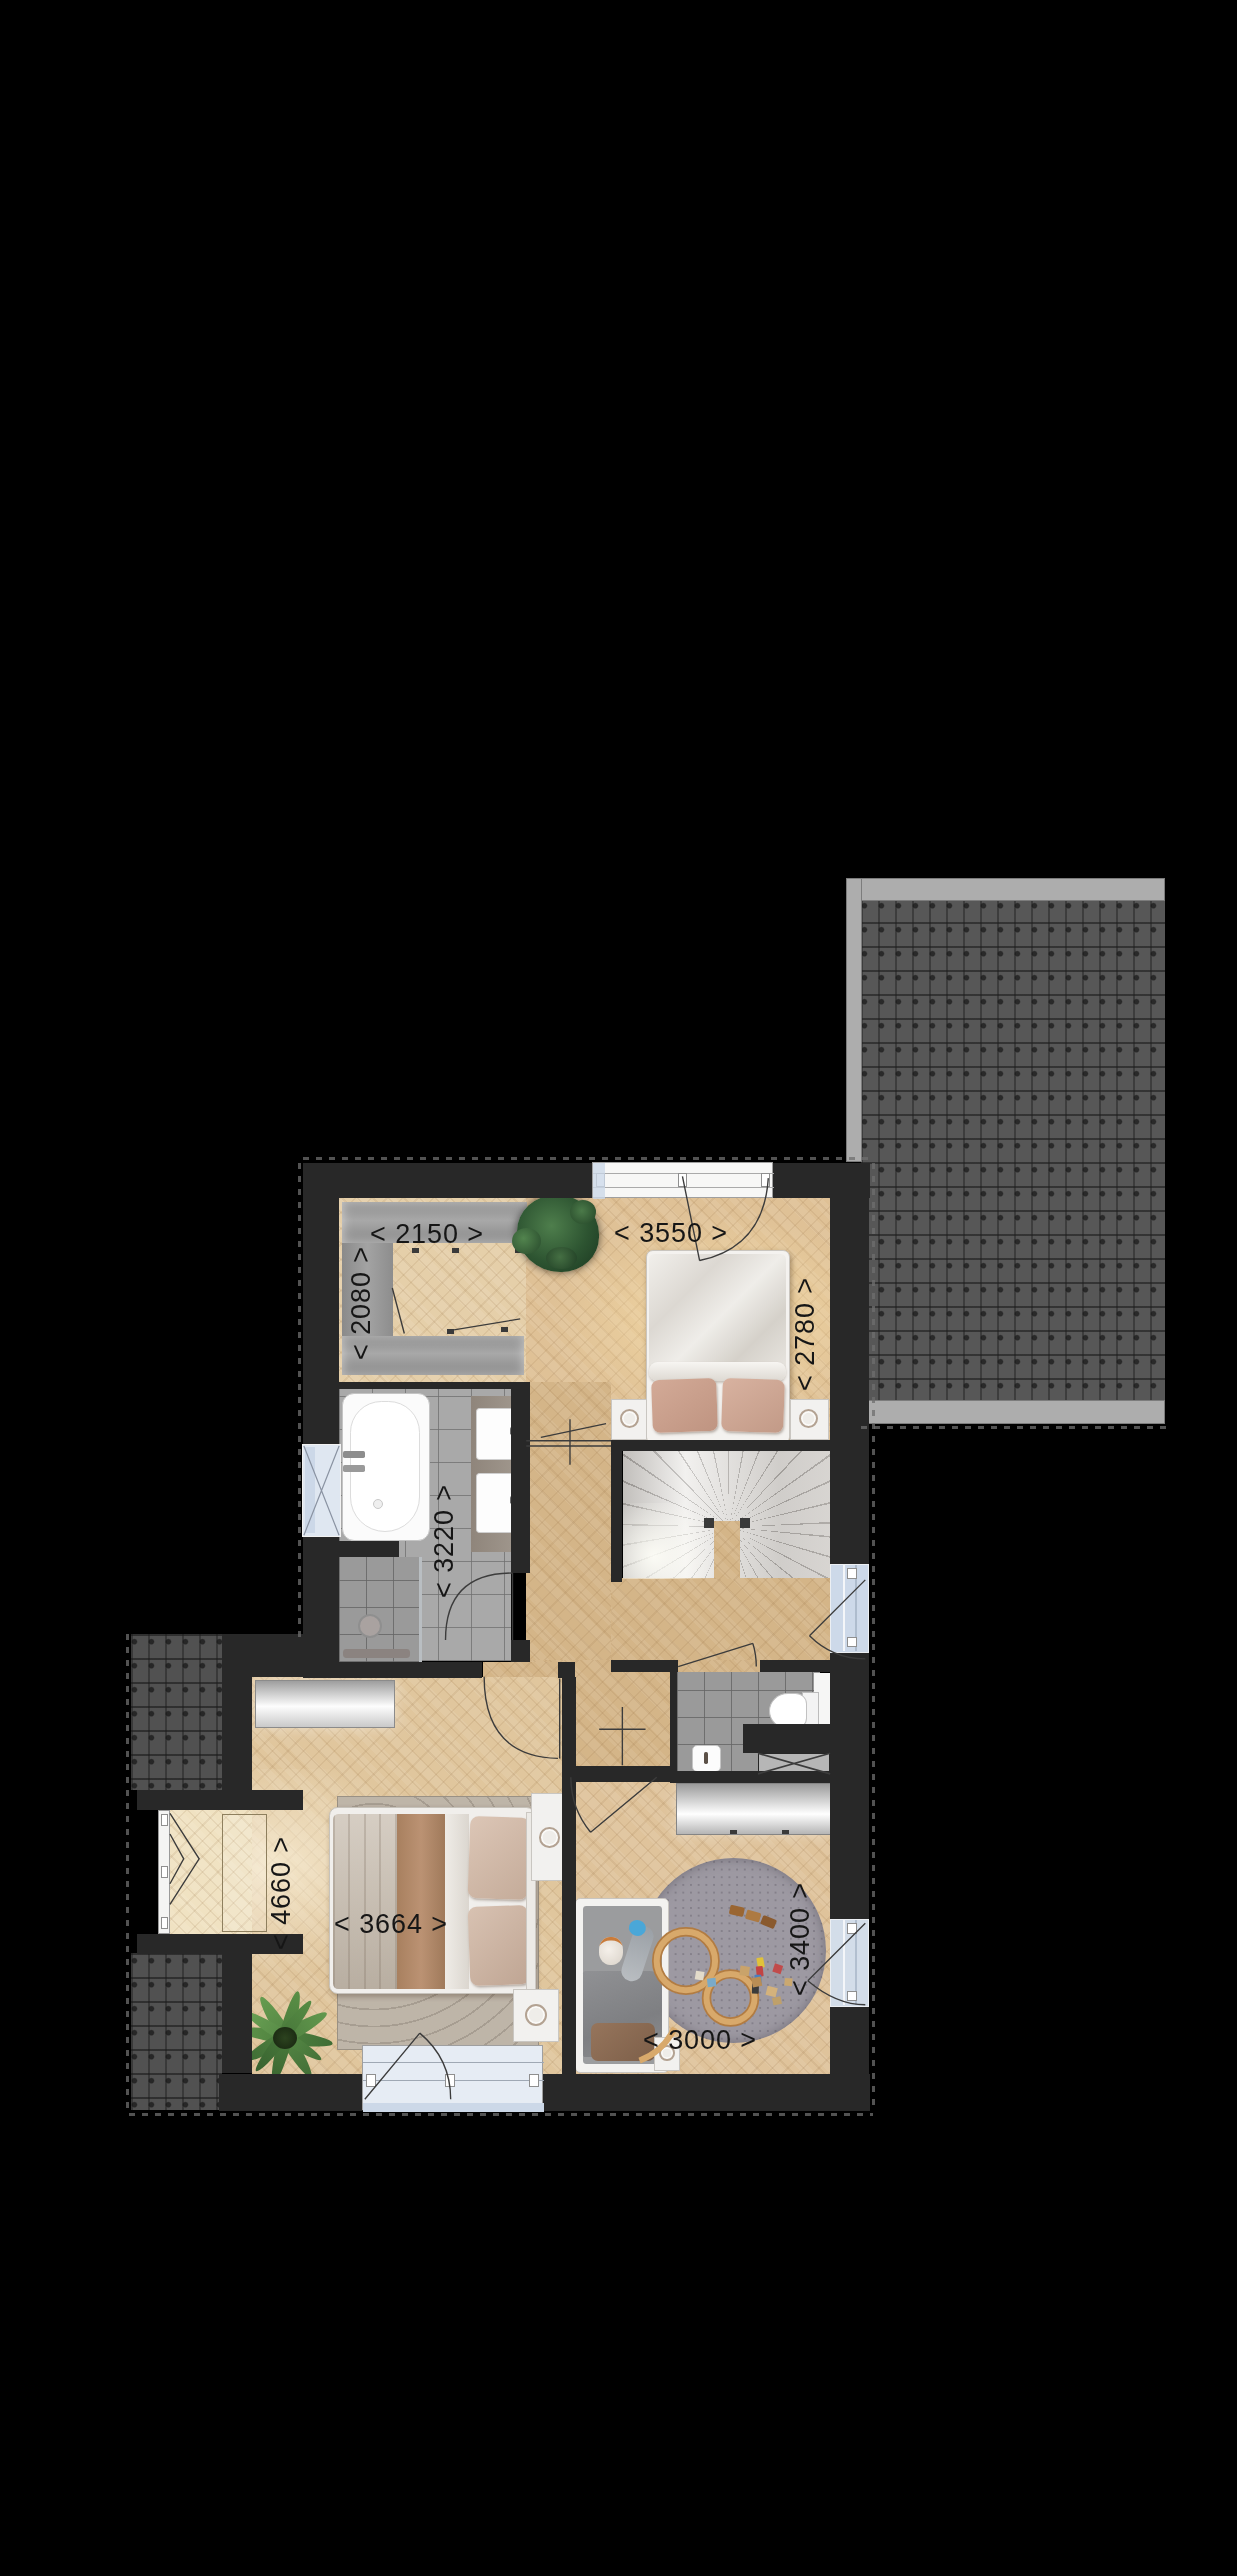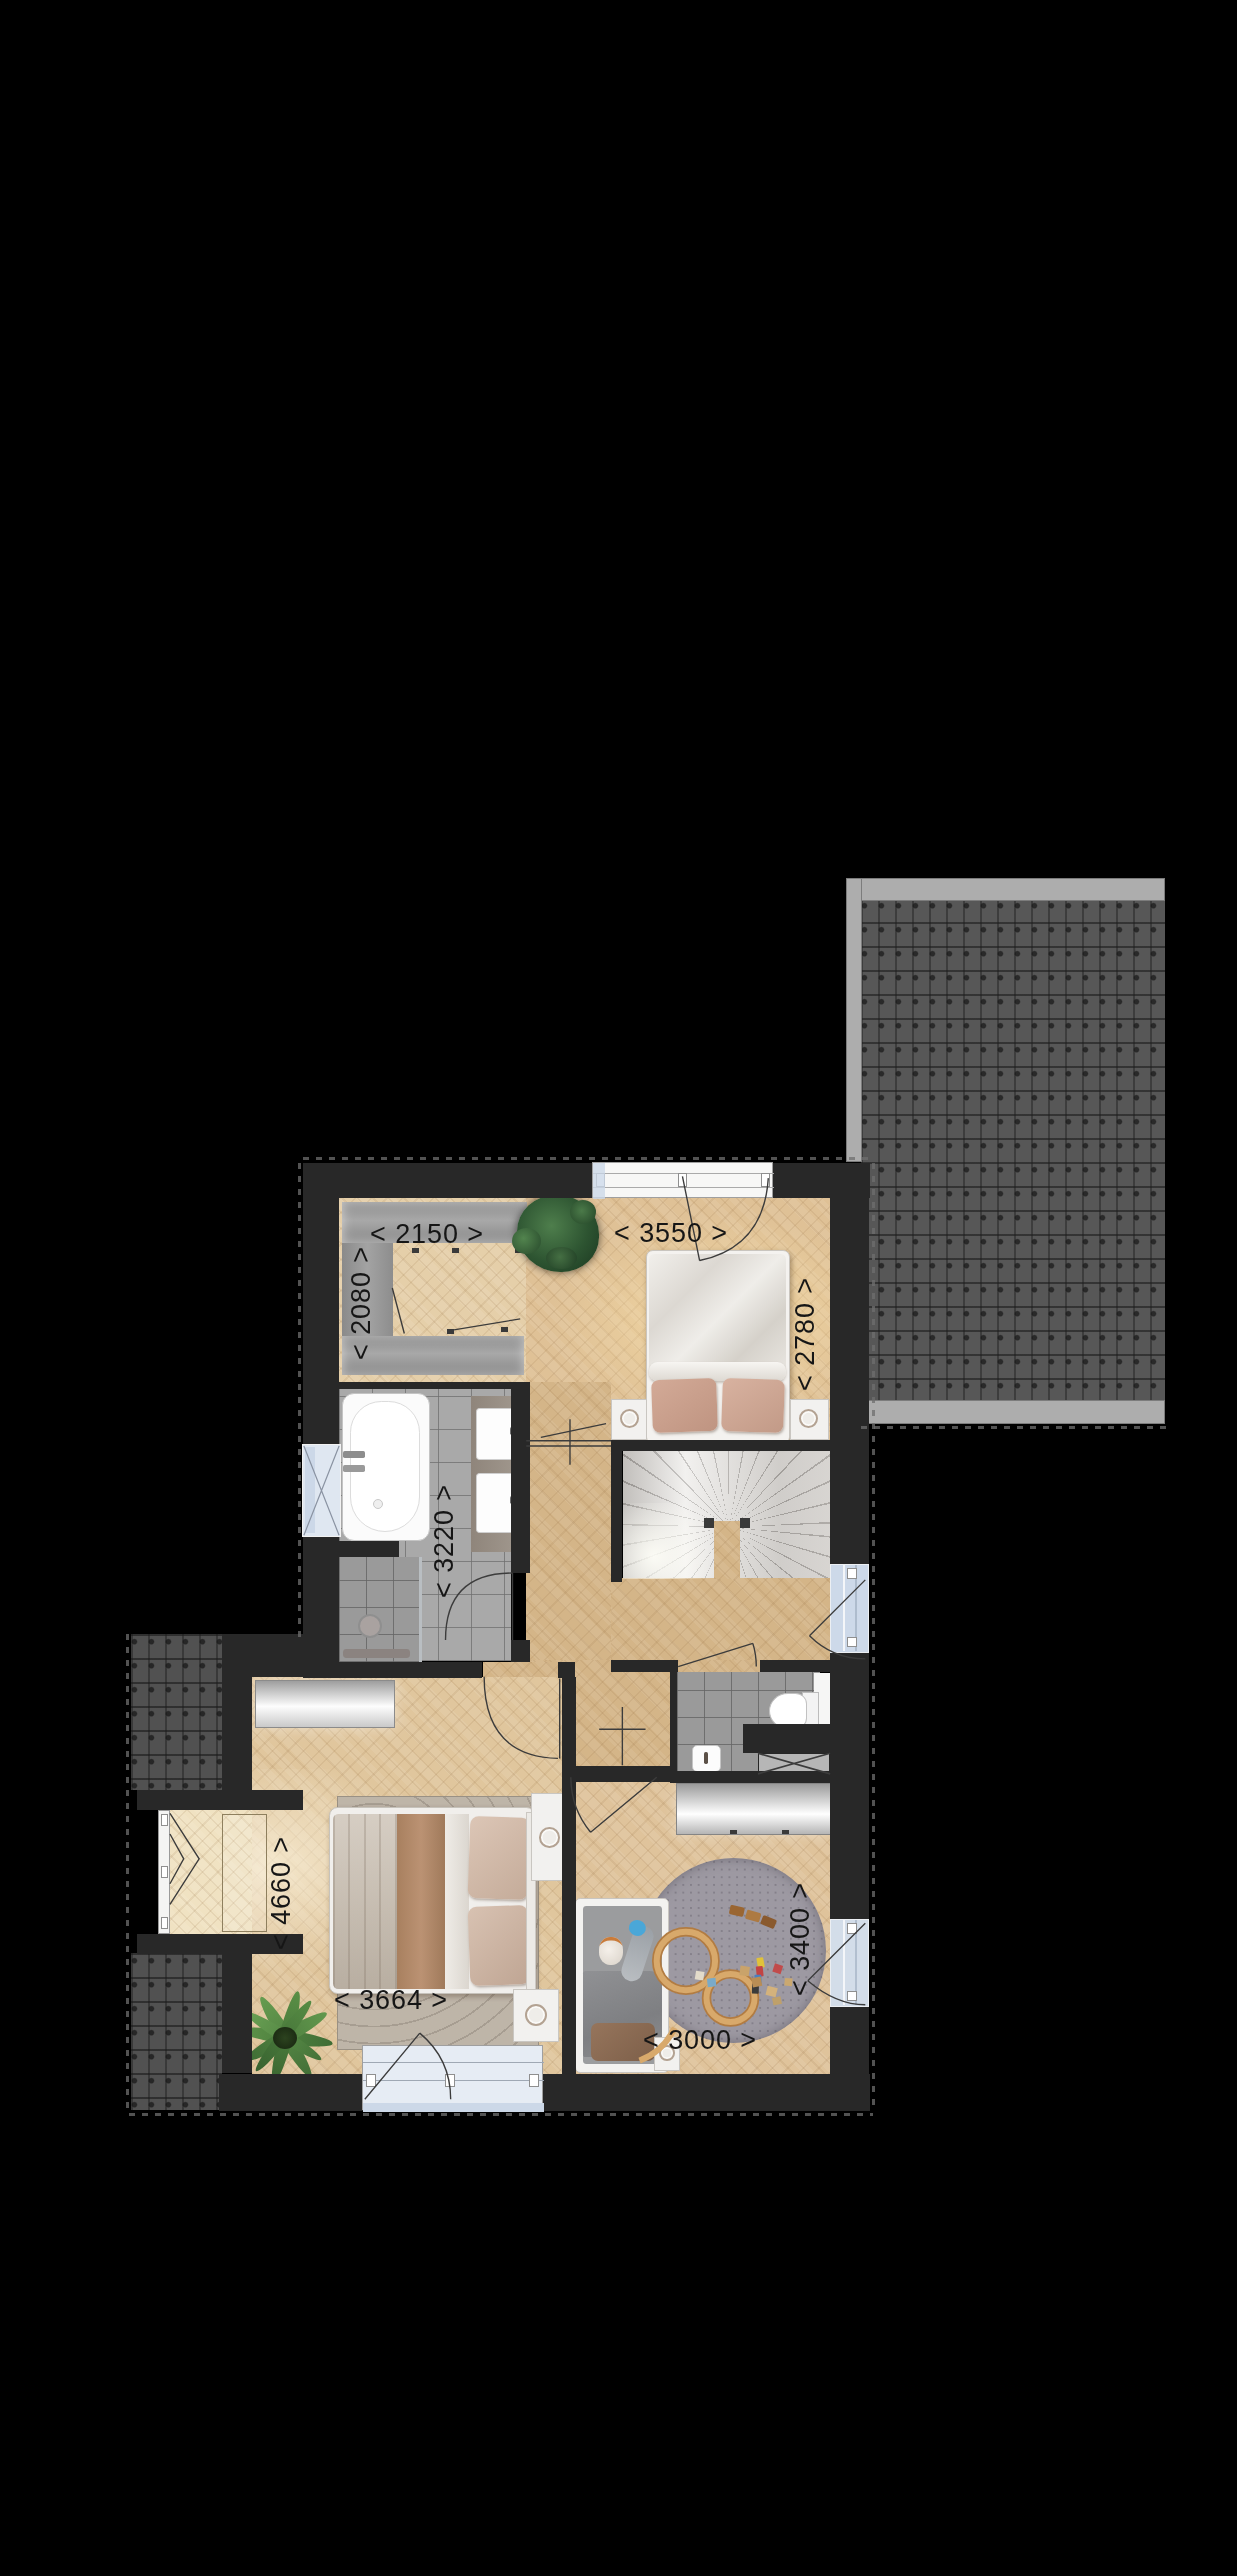--- a/index.html
+++ b/index.html
@@ -285,18 +285,18 @@
   <div class="abs dash-h" style="left:861px;top:1426px;width:307px;"></div>
   <div class="abs dash-v" style="left:126px;top:1634px;height:477px;"></div>
   <div class="abs dash-v" style="left:298px;top:1163px;height:477px;"></div>
 
   <div class="abs dim" style="left:427px;top:1234px;">&lt; 2150 &gt;</div>
   <div class="abs dim" style="left:671px;top:1233px;">&lt; 3550 &gt;</div>
   <div class="abs dim v" style="left:361px;top:1303px;">&lt; 2080 &gt;</div>
   <div class="abs dim v" style="left:805px;top:1334px;">&lt; 2780 &gt;</div>
   <div class="abs dim v" style="left:444px;top:1541px;">&lt; 3220 &gt;</div>
   <div class="abs dim v" style="left:281px;top:1893px;">&lt; 4660 &gt;</div>
-  <div class="abs dim" style="left:391px;top:2000px;">&lt; 3664 &gt;</div>
+  <div class="abs dim" style="left:391px;top:1924px;">&lt; 3664 &gt;</div>
   <div class="abs dim" style="left:700px;top:2040px;">&lt; 3000 &gt;</div>
   <div class="abs dim v" style="left:800px;top:1939px;">&lt; 3400 &gt;</div>
 
 </div>
 
 
 </body></html>

